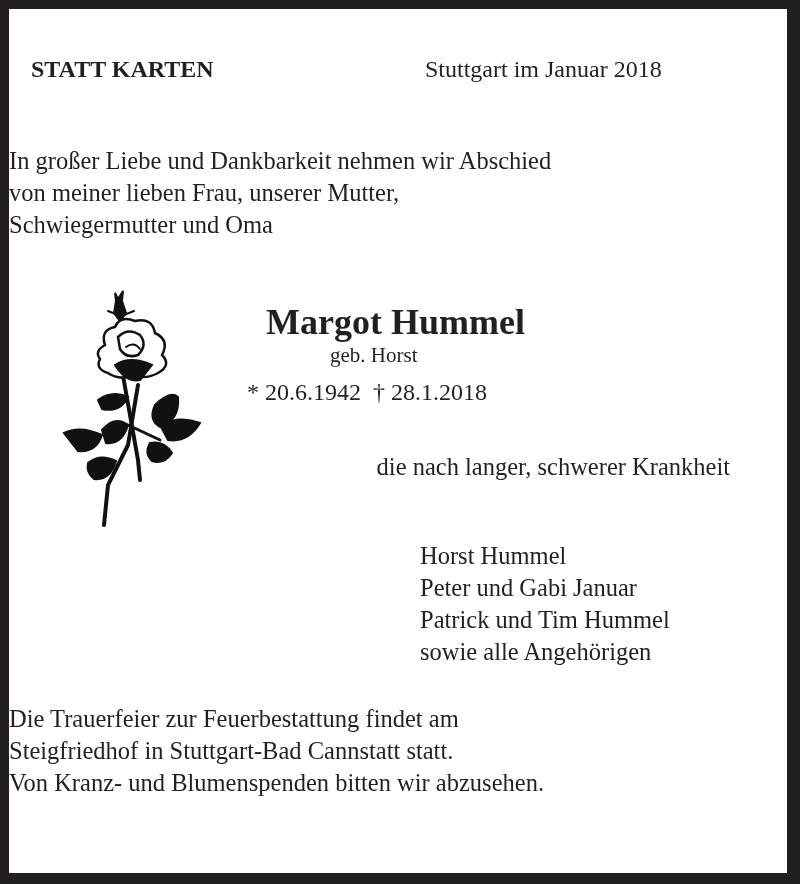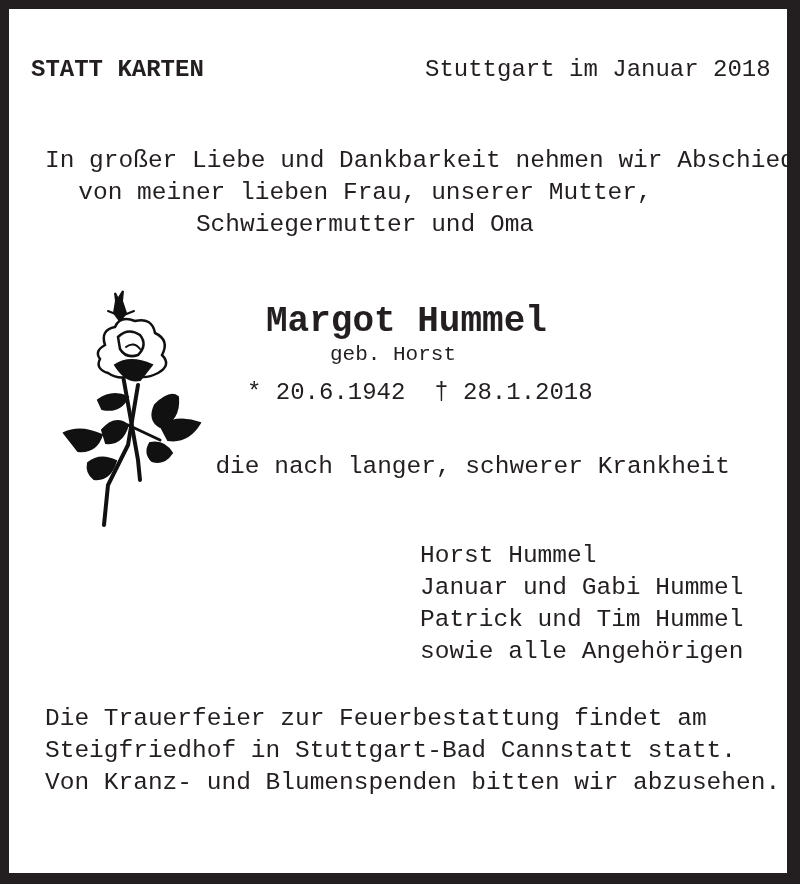--- a/index.html
+++ b/index.html
@@ -1,20 +1,20 @@
 <!DOCTYPE html>
 <html><head>
   <meta charset="utf-8">
   <style>
     html, body { margin: 0; padding: 0; background: #ffffff; }
     body { width: 800px; height: 884px; position: relative; overflow: hidden; }
     .outer { position: absolute; left:0; top:0; width:800px; height:884px; background:#231f20; }
     .inner { position: absolute; left: 9px; top: 9px; width: 778px; height: 864px; background: #fff; }
-    .t { position: absolute; font-family: Liberation Mono, monospace; color: #231f20; white-space: nowrap; }
-    .center { text-align: center; left: 9px; width: 640px; margin-left: 36px; }
+    .t { position: absolute; font-family: Liberation Serif, serif; color: #231f20; white-space: nowrap; }
+    .center { left: 9px; width: 640px; }
     .header-left { left: 31px; top: 56px; font-size: 24px; font-weight: bold; }
     .header-right { left: 425px; top: 56px; font-size: 24px; }
     .intro { top: 145px; font-size: 24.5px; line-height: 32px; }
     .name { left: 238px; top: 301px; font-size: 36px; font-weight: bold; margin-left: 28px; }
     .maiden { left: 330px; top: 343px; font-size: 21px; }
     .dates { left: 247px; top: 379px; font-size: 24px; }
     .note { top: 451px; font-size: 24.5px; line-height: 32px; left: 210px; width: 520px; text-align: right; }
     .mourners { left: 420px; top: 540px; font-size: 24.5px; line-height: 32px; }
     .footer { top: 703px; font-size: 24.5px; line-height: 32px; }
     .rose { position: absolute; left: 60px; top: 285px; width: 145px; height: 245px; }
@@ -64,21 +64,21 @@
 <div class="t name">Margot Hummel</div>
 <div class="t maiden">geb. Horst</div>
 <div class="t dates" style="white-space: pre;">* 20.6.1942  † 28.1.2018</div>
 
 <div class="t note">
   <div>die nach langer, schwerer Krankheit</div>
 </div>
 
 <div class="t mourners">
   <div>Horst Hummel</div>
-  <div>Januar und Gabi Hummel</div>
+  <div>Peter und Gabi Januar</div>
   <div>Patrick und Tim Hummel</div>
   <div>sowie alle Angehörigen</div>
 </div>
 
 <div class="t center footer">
   <div>Die Trauerfeier zur Feuerbestattung findet am</div>
   <div>Steigfriedhof in Stuttgart-Bad Cannstatt statt.</div>
   <div>Von Kranz- und Blumenspenden bitten wir abzusehen.</div>
 </div>
 

